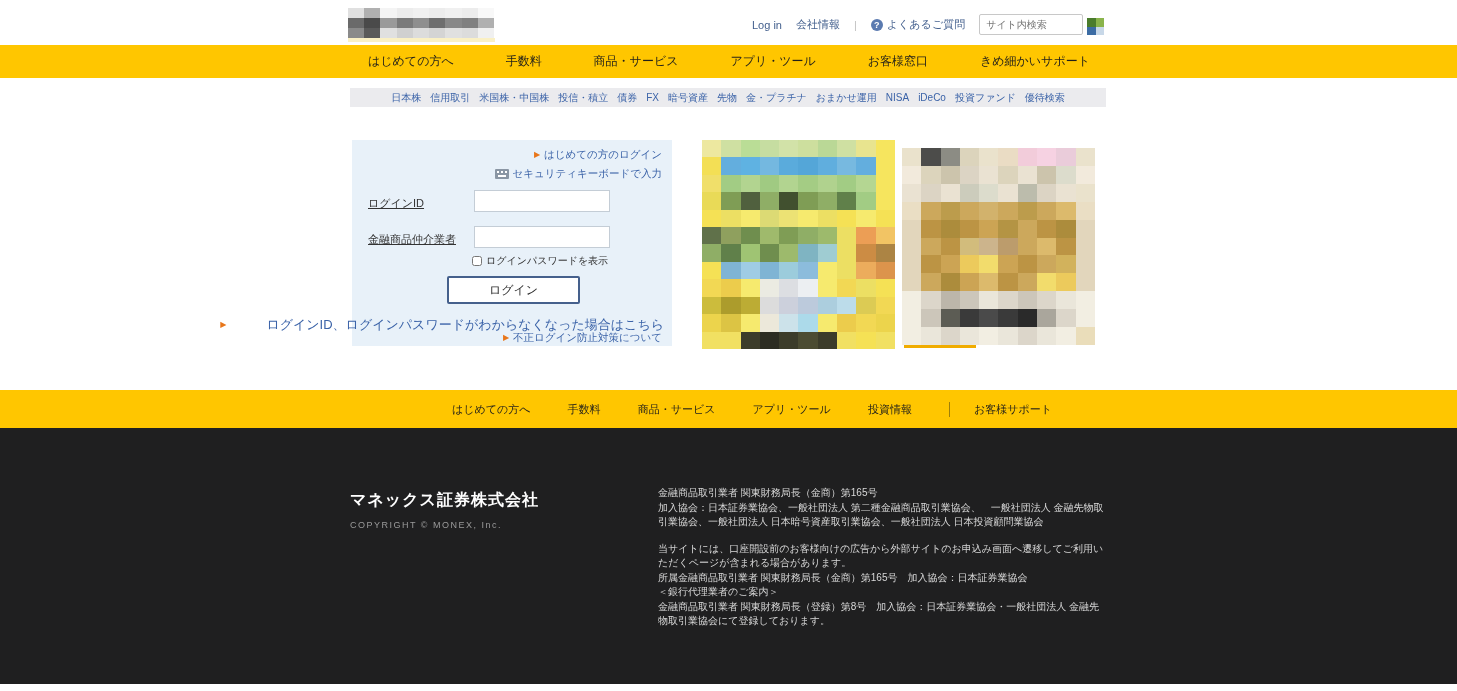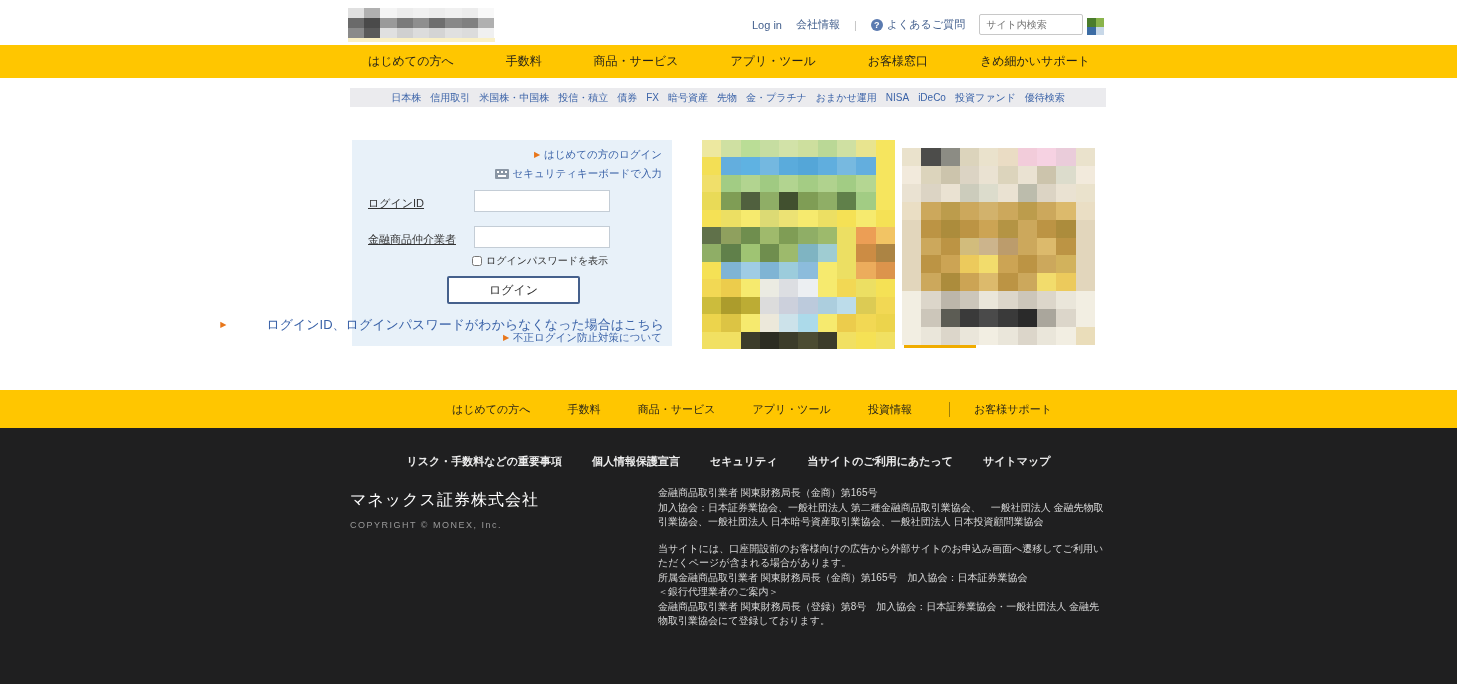--- a/index.html
+++ b/index.html
@@ -57,21 +57,21 @@
   
   .banner { position:absolute; display:grid; cursor:pointer; }
   .banner-1 { left:702px; top:140px; width:193px; height:209px; }
   .banner-2 { left:902px; top:148px; width:193px; height:197px; }
   .banner-strip { position:absolute; left:904px; top:345px; width:72px; height:3px; background:#f0ac00; }
 
   
   .footer { position:absolute; left:0; top:428px; width:1457px; height:256px; background:#1f1f20; }
   .footer-links { position:absolute; left:0; top:26px; width:100%; display:flex; justify-content:center; gap:30px; }
   .footer-links .list-item { font-size:11px; font-weight:bold; color:#ececec; cursor:pointer; white-space:nowrap; }
-  .company-name { position:absolute; left:350px; top:62px; font-size:16px; font-weight:normal; color:#fff; letter-spacing:1px; }
+  .company-name { position:absolute; left:350px; top:62px; font-size:16px; font-weight:bold; color:#fff; letter-spacing:1px; }
   .copyright { position:absolute; left:350px; top:92px; font-size:9px; color:#9a9a9a; letter-spacing:1.5px; }
   .footer-text { position:absolute; left:658px; top:58px; width:448px; font-size:10px; color:#d8d8d8; line-height:1.45; }
   .footer-text .gap { height:12px; }
   .white-strip { position:absolute; left:0; top:684px; width:1457px; height:7px; background:#fff; }
 </style>
 </head>
 <body>
 
 <div class="page">
 
@@ -437,27 +437,20 @@
         <span class="list-item">はじめての方へ</span>
         <span class="list-item">手数料</span>
         <span class="list-item">商品・サービス</span>
         <span class="list-item">アプリ・ツール</span>
         <span class="list-item">投資情報</span>
         <span class="list-item">お客様サポート</span>
       </div>
   </div>
 
   <div class="footer">
-    <div class="footer-links">
-        <span class="list-item">リスク・手数料などの重要事項</span>
-        <span class="list-item">個人情報保護宣言</span>
-        <span class="list-item">セキュリティ</span>
-        <span class="list-item">当サイトのご利用にあたって</span>
-        <span class="list-item">サイトマップ</span>
-      </div>
 
     <div class="company-name">マネックス証券株式会社</div>
     <div class="copyright">COPYRIGHT © MONEX, Inc.</div>
 
     <div class="footer-text">
       <div>金融商品取引業者 関東財務局長（金商）第165号</div>
       <div>加入協会：日本証券業協会、一般社団法人 第二種金融商品取引業協会、　一般社団法人 金融先物取引業協会、一般社団法人 日本暗号資産取引業協会、一般社団法人 日本投資顧問業協会</div>
       <div class="gap"></div>
       <div>当サイトには、口座開設前のお客様向けの広告から外部サイトのお申込み画面へ遷移してご利用いただくページが含まれる場合があります。</div>
       <div>所属金融商品取引業者 関東財務局長（金商）第165号　加入協会：日本証券業協会</div>

